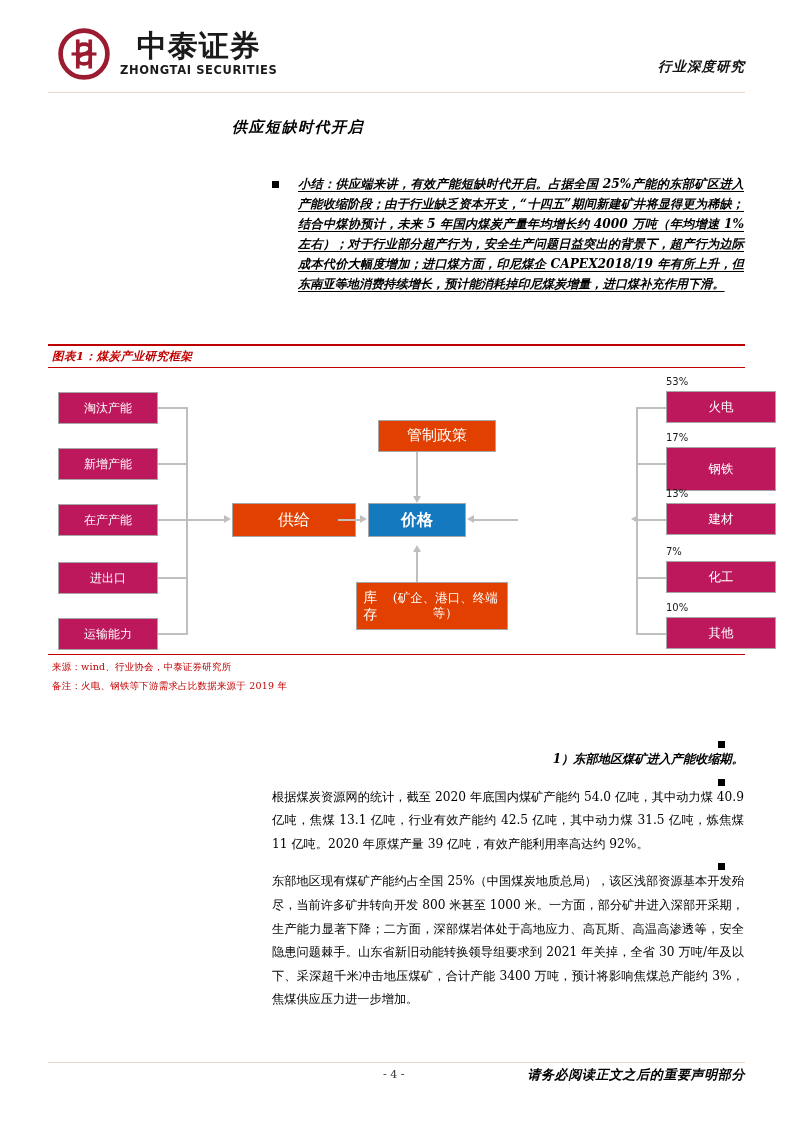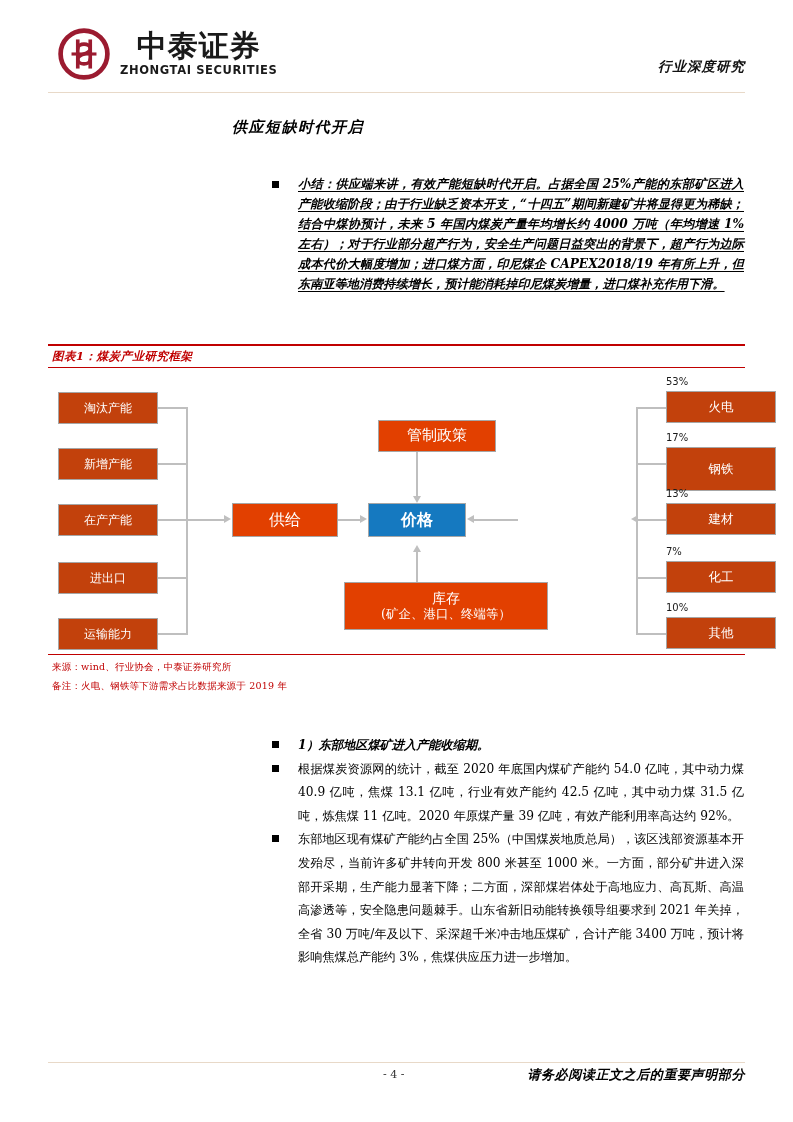--- a/index.html
+++ b/index.html
@@ -132,21 +132,21 @@
     position: absolute;
     display: flex;
     align-items: center;
     justify-content: center;
     color: #ffffff;
     font-family: "DejaVu Serif", serif;
     border: 1px solid #a6a6a6;
     text-align: center;
     line-height: 1.18;
   }
-  .dbox.crimson { background: #c2410c; }
+  .dbox.crimson { background: #be185d; }
   .dbox.orange  { background: #E24000; }
   .dbox.blue    { background: #1579C0; font-weight: 700; }
 
   .pct-label {
     position: absolute;
     font-family: "DejaVu Sans", sans-serif;
     font-size: 10px;
     color: #1a1a1a;
     text-align: left;
   }
@@ -197,21 +197,21 @@
   }
   .fig-note.n1 { top: 661px; }
   .fig-note.n2 { top: 680px; }
 
   
   .body-block {
     position: absolute;
     left: 272px; top: 734px;
     width: 472px;
   }
-  .body-row { display: flex; align-items: flex-start; margin-bottom: 0; }
+  .body-row { display: flex; align-items: flex-end; margin-bottom: 0; flex-direction: column; }
   .body-sq {
     width: 7px; height: 7px;
     background: #000;
     flex: 0 0 7px;
     margin-top: 7px;
     margin-right: 19px;
   }
   .body-text {
     flex: 1;
     font-family: "DejaVu Serif", serif;
@@ -306,38 +306,38 @@
 
   <div class="conn h" style="left:110px; top:35px; width:30px;"></div>
   <div class="conn h" style="left:110px; top:91px; width:30px;"></div>
   <div class="conn h" style="left:110px; top:147px; width:30px;"></div>
   <div class="conn h" style="left:110px; top:205px; width:30px;"></div>
   <div class="conn h" style="left:110px; top:261px; width:30px;"></div>
   <div class="conn v" style="left:138px; top:35px; height:228px;"></div>
   <div class="conn h" style="left:138px; top:147px; width:38px;"></div>
   <div class="arrowhead arrow-right" style="left:176px; top:143px;"></div>
 
-  <div class="dbox orange" style="left:184px; top:131px; width:106px; height:34px; font-size:16px;">
+  <div class="dbox orange" style="left:184px; top:131px; width:124px; height:34px; font-size:16px;">
     <span>供给</span>
   </div>
 
   <div class="conn h" style="left:290px; top:147px; width:22px;"></div>
   <div class="arrowhead arrow-right" style="left:312px; top:143px;"></div>
 
   <div class="dbox blue" style="left:320px; top:131px; width:98px; height:34px; font-size:16px;">
     <span>价格</span>
   </div>
 
   <div class="dbox orange" style="left:330px; top:48px; width:118px; height:32px; font-size:15px;">
     <span>管制政策</span>
   </div>
   <div class="conn v" style="left:368px; top:80px; height:44px;"></div>
   <div class="arrowhead arrow-down" style="left:364.5px; top:124px;"></div>
 
-  <div class="dbox orange" style="left:296px; top:210px; width:204px; height:48px; font-size:14px; flex-direction:column;">
+  <div class="dbox orange" style="left:308px; top:210px; width:152px; height:48px; font-size:14px; flex-direction:row;">
     <span>库存</span>
     <span style="font-size:12.5px;">(矿企、港口、终端等）</span>
   </div>
   <div class="conn v" style="left:368px; top:180px; height:30px;"></div>
   <div class="arrowhead arrow-up" style="left:364.5px; top:173px;"></div>
 
   <div class="conn h" style="left:426px; top:147px; width:44px;"></div>
   <div class="arrowhead arrow-left" style="left:419px; top:143px;"></div>
 
   <div class="conn h" style="left:590px; top:147px; width:30px;"></div>

